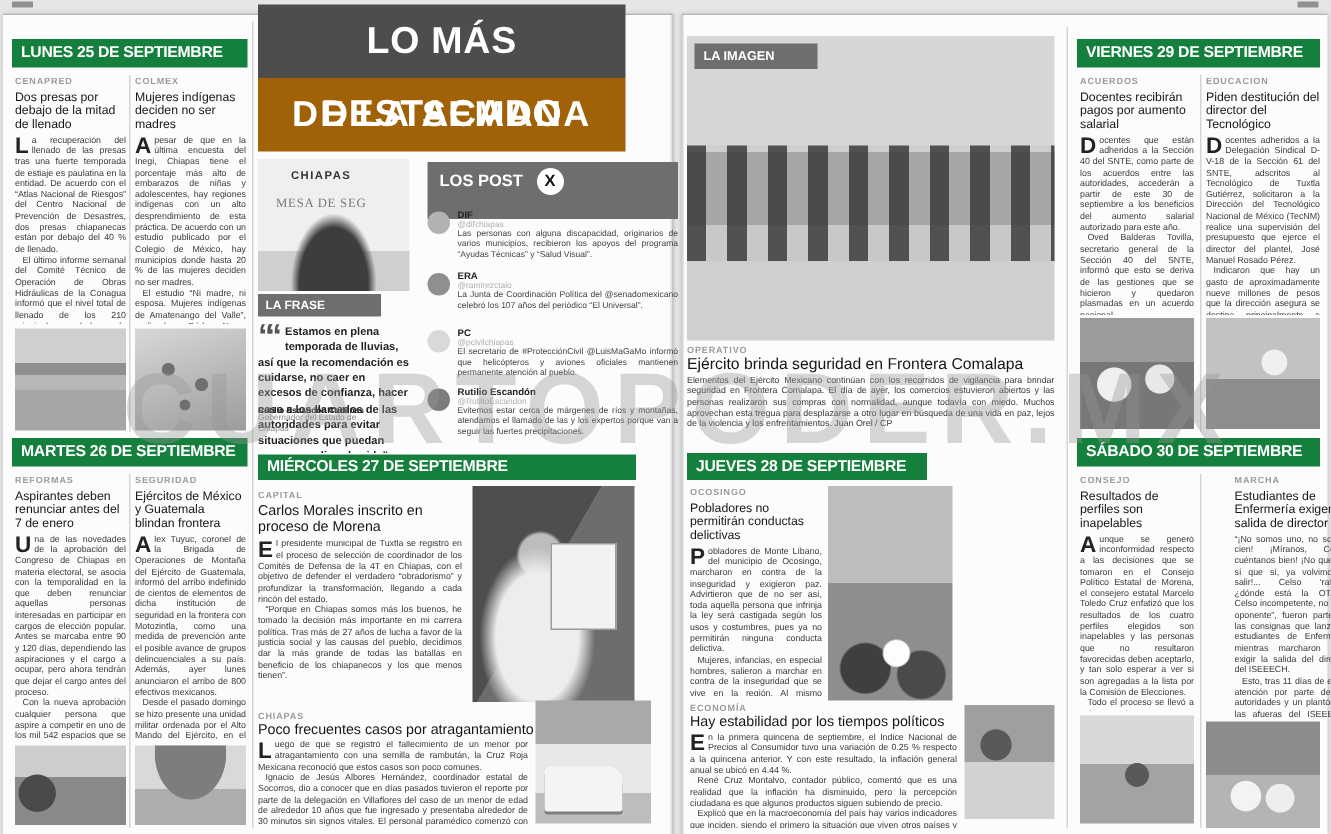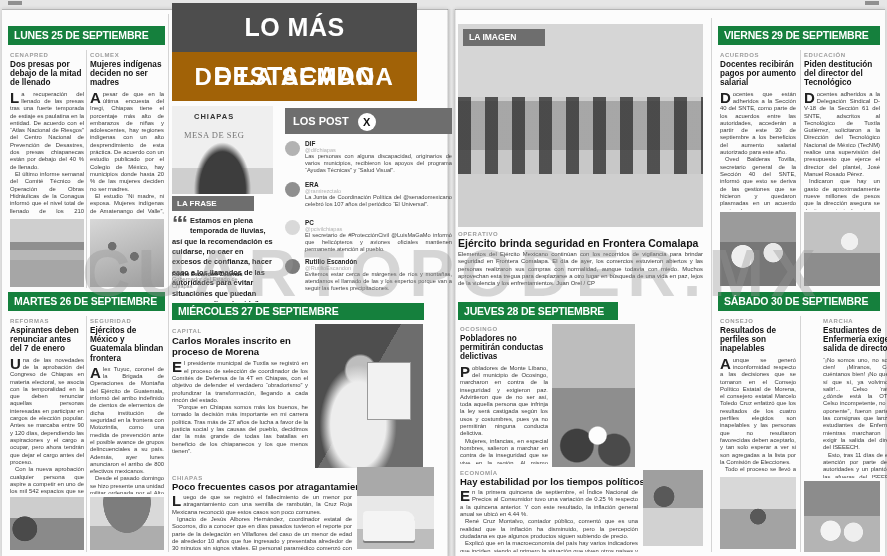--- a/index.html
+++ b/index.html
@@ -6,21 +6,21 @@
   body{font-family:"Liberation Sans",sans-serif;background:#dedede;}
   #spread{position:relative;width:887px;height:556px;background:#e6e6e6;overflow:hidden;}
   .page{position:absolute;top:9px;height:547px;background:#fcfcfc;border-top:1px solid #b5b5b5;box-shadow:0 0 4px rgba(0,0,0,.15);}
   .gutter{position:absolute;top:9px;left:447px;width:9px;height:547px;background:linear-gradient(90deg,rgba(0,0,0,.12),rgba(0,0,0,0) 45%,rgba(0,0,0,0) 55%,rgba(0,0,0,.10));}
   .folio{position:absolute;top:1px;width:14px;height:4px;background:#909090;}
   .wm{position:absolute;left:82px;top:234px;z-index:50;font-size:67px;font-weight:800;letter-spacing:7px;color:rgba(150,150,150,.38);pointer-events:none;white-space:nowrap;}
   .daybar{position:absolute;height:19px;background:#15803d;color:#fff;font-weight:700;font-size:10.5px;line-height:19px;padding-left:6px;letter-spacing:-.2px;box-sizing:border-box;}
   .rule-v{position:absolute;width:1px;background:#d4d4d4;}
   .col{position:absolute;overflow:hidden;}
   .kicker{font-size:6px;font-weight:700;color:#9b9b9b;letter-spacing:.6px;margin-bottom:2px;}
-  .hl{font-size:8.2px;font-weight:700;color:#151515;line-height:1.12;margin-bottom:3px;}
+  .hl{font-size:8.2px;font-weight:400;color:#151515;line-height:1.12;margin-bottom:3px;}
   .hl.big{font-size:9.5px;}
   .hl.xl{font-size:10.5px;}
   .bodytx{font-size:5.9px;line-height:1.24;color:#3a3a3a;text-align:justify;overflow:hidden;}
   .bodytx p{margin:0;text-indent:5px;}
   .bodytx p.first{text-indent:0;}
   .dc::first-letter{float:left;font-size:15px;line-height:11px;font-weight:700;color:#222;padding:1px 2px 0 0;}
   .ph{position:absolute;background:#c4c4c4;}
   .masthead{position:absolute;left:172px;top:3px;width:245px;height:98px;}
   .mh1{height:49px;background:#4d4d4d;color:#fff;font-weight:700;font-size:25px;line-height:49px;text-align:center;letter-spacing:.5px;}
   .mh2{height:49px;background:#a16207;color:#fff;font-weight:700;font-size:24px;line-height:49px;text-align:center;letter-spacing:1.5px;}
@@ -112,21 +112,21 @@
   <div class="minibar" style="left:172px;top:196px;width:82px;height:15px;font-size:8px;line-height:15px;padding-left:5px;box-sizing:border-box;">LA FRASE</div>
   <div class="col" style="left:172px;top:216px;width:101px;height:86px;">
     <div class="quote-tx">
       <span class="quote-glyph">“</span><span class="quote-glyph" style="margin-left:-8px;">“</span>
       <span>Estamos en plena temporada de lluvias, así que la recomendación es cuidarse, no caer en excesos de confianza, hacer caso a los llamados de las autoridades para evitar situaciones que puedan poner en peligro la vida”.</span>
     </div>
   </div>
   <div class="quote-author" style="position:absolute;left:172px;top:268px;width:101px;">Rutilio Escandón Cadenas</div>
   <div class="quote-role" style="position:absolute;left:172px;top:276px;width:80px;">Gobernador del Estado de Chiapas</div>
 
-  <div class="minibar" style="left:285px;top:108px;width:167px;height:26px;font-size:11px;line-height:26px;padding-left:8px;box-sizing:border-box;">
+  <div class="minibar" style="left:285px;top:108px;width:167px;height:38px;font-size:11px;line-height:26px;padding-left:8px;box-sizing:border-box;">
     <span>LOS POST</span>
     <span class="xcircle">X</span>
   </div>
 
   <div class="post" style="top:140px;">
     <div class="av"></div>
     <div class="pn">DIF</div>
     <div class="phd">@difchiapas</div>
     <div class="ptx">Las personas con alguna discapacidad, originarios de varios municipios, recibieron los apoyos del programa “Ayudas Técnicas” y “Salud Visual”.</div>
   </div>

